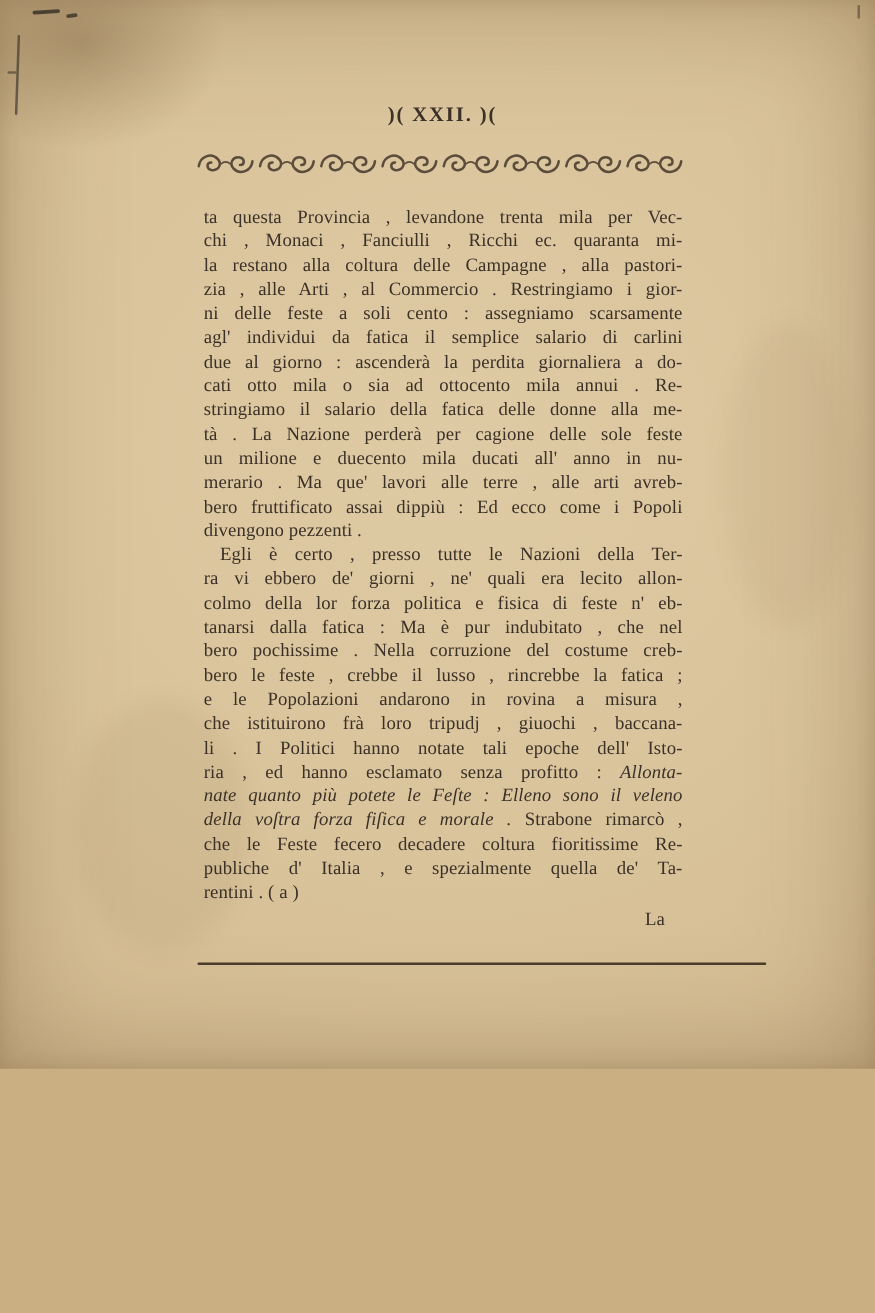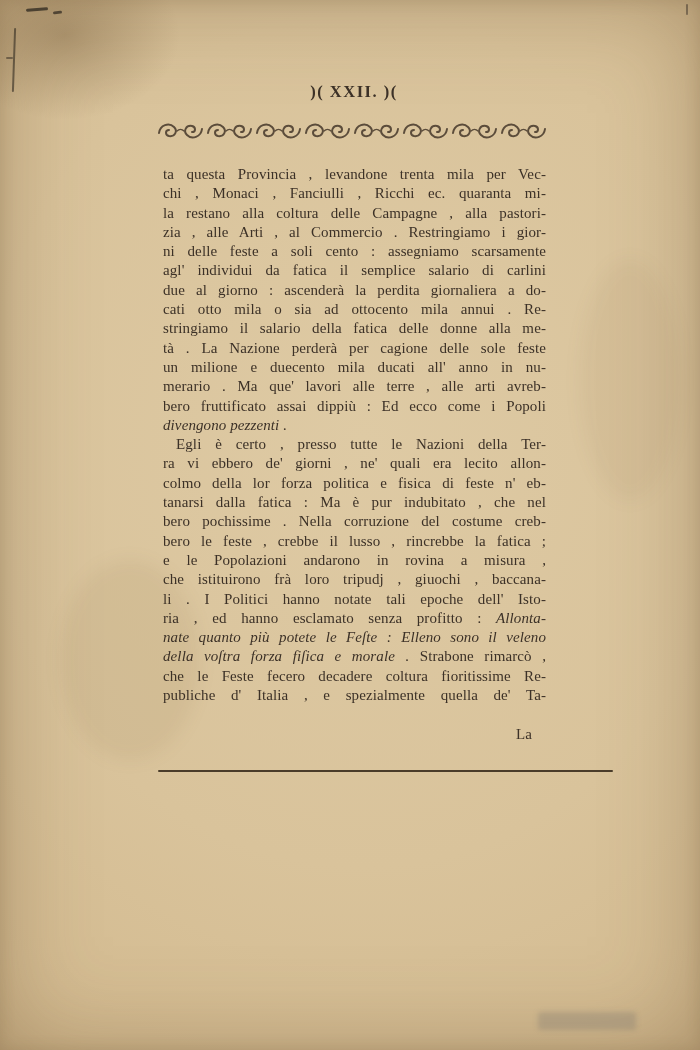--- a/index.html
+++ b/index.html
@@ -2,21 +2,21 @@
 <html><head>
 <meta charset="utf-8">
 <style>
   html,body { margin:0; padding:0; }
   body {
     width:700px; height:1050px;
     font-family:"Liberation Serif","DejaVu Serif",serif;
     background:#c9af82;
   }
   .page {
-    position:relative; width:700px; height:1050px; overflow:hidden;
+    position:relative; width:700px; height:855px; overflow:hidden;
     color:#3c3127;
     background: radial-gradient(ellipse 120% 90% at 52% 42%,
       #decaa4 0%, #d9c39b 45%, #d2b98e 78%, #c4a877 100%);
   }
   .vignette {
     position:absolute; inset:0; pointer-events:none;
     box-shadow: inset 0 0 95px rgba(96,70,38,.35), inset 0 0 16px rgba(96,70,38,.18);
   }
   .corner-shadow {
     position:absolute; left:-50px; top:-50px; width:230px; height:170px;
@@ -40,25 +40,25 @@
     position:absolute; top:82px; left:160px; width:388px;
     text-align:center; font-size:16.5px; letter-spacing:1.5px; font-weight:600;
   }
   .ornament { position:absolute; top:117px; left:156px; width:396px; height:28px; }
 
   .bodytext {
     position:absolute; top:165px; left:163px; width:383px;
     font-size:15px; line-height:19.3px; letter-spacing:.1px;
   }
   .tline { text-align:justify; text-align-last:justify; min-height:19.3px; }
-  .tline.lastline { text-align-last:left;font-style:italic; }
+  .tline.lastline { text-align-last:left; }
   .para.indent .tline:first-child { text-indent:13px; }
   .it { font-style:italic; }
 
-  .catchword { text-align:right; padding-right:14px; margin-top:20px; font-size:15px; }
+  .catchword { text-align:right; padding-right:14px; margin-top:2px; font-size:15px; }
 
   .rule {
     position:absolute; left:158px; top:770px; width:455px; height:2.2px;
     background:#4a3c2a; border-radius:1px;
   }
   .footnote {
     position:absolute; left:162px; top:795px; width:400px;
     font-style:italic; font-size:14.5px; line-height:17.5px;
   }
   .footnote .tline { min-height:17.5px; }
@@ -127,20 +127,21 @@
         <div class="tline"><span>bero pochissime . Nella corruzione del costume creb-</span></div>
         <div class="tline"><span>bero le feste , crebbe il lusso , rincrebbe la fatica ;</span></div>
         <div class="tline"><span>e le Popolazioni andarono in rovina a misura ,</span></div>
         <div class="tline"><span>che istituirono frà loro tripudj , giuochi , baccana-</span></div>
         <div class="tline"><span>li . I Politici hanno notate tali epoche dell' Isto-</span></div>
         <div class="tline"><span>ria , ed hanno esclamato senza profitto : </span><span class="it">Allonta-</span></div>
         <div class="tline"><span class="it">nate quanto più potete le Feſte : Elleno sono il veleno</span></div>
         <div class="tline"><span class="it">della voſtra forza fiſica e morale . </span><span>Strabone rimarcò ,</span></div>
         <div class="tline"><span>che le Feste fecero decadere coltura fioritissime Re-</span></div>
         <div class="tline"><span>publiche d' Italia , e spezialmente quella de' Ta-</span></div>
+        <div class="tline lastline"><span>rentini . ( a )</span></div>
       </div>
     <div class="catchword">La</div>
   </div>
 
   <div class="rule"></div>
 
 
   <div class="stamp-smudge"></div>
 
 </div>

